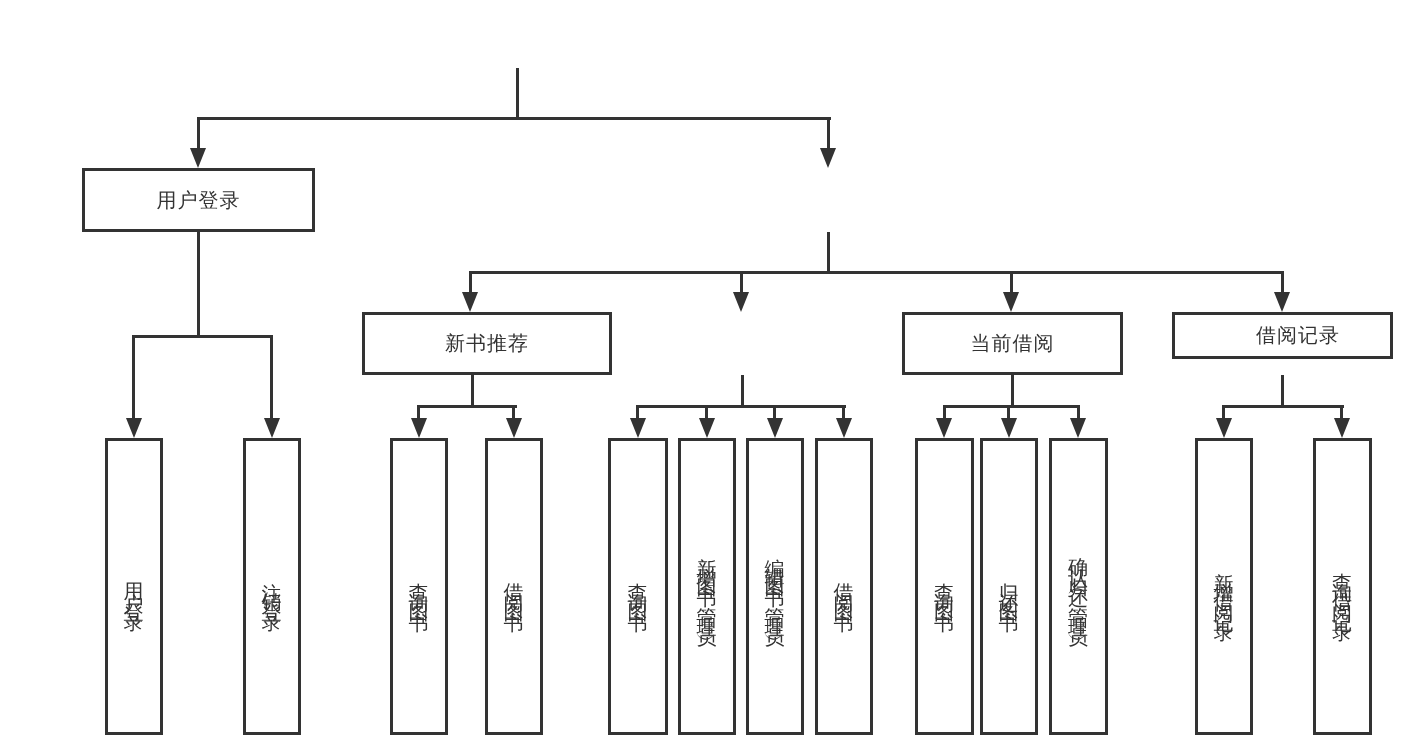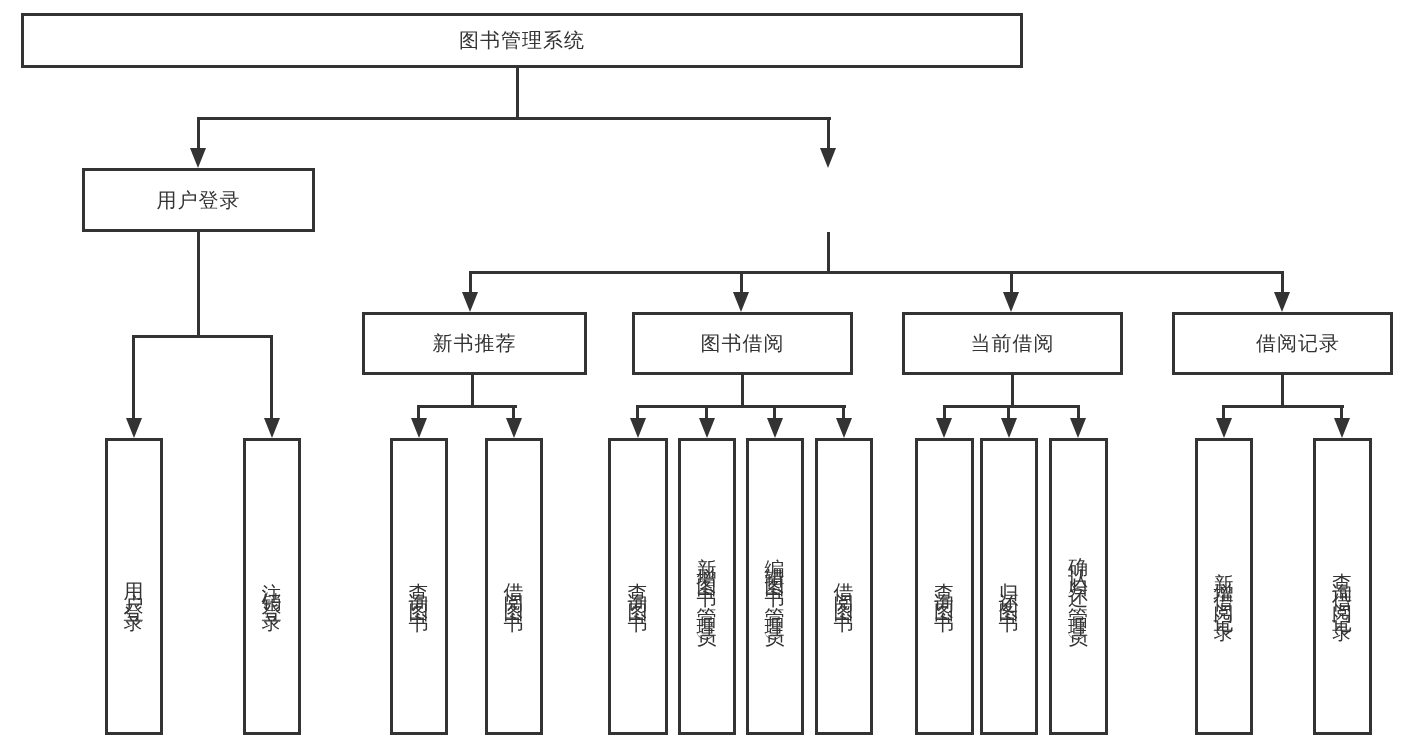--- a/index.html
+++ b/index.html
@@ -112,42 +112,36 @@
   <div class="line" style="left:1077px; top:405px; width:3px; height:15px;"></div>
   <div class="arrow" style="left:1070px; top:418px;"></div>
 
   <div class="line" style="left:1281px; top:375px; width:3px; height:33px;"></div>
   <div class="line" style="left:1222px; top:405px; width:122px; height:3px;"></div>
   <div class="line" style="left:1222px; top:405px; width:3px; height:15px;"></div>
   <div class="arrow" style="left:1216px; top:418px;"></div>
   <div class="line" style="left:1340px; top:405px; width:3px; height:15px;"></div>
   <div class="arrow" style="left:1334px; top:418px;"></div>
 
-  <div class="box" style="left:21px; top:13px; width:1002px; height:55px;">
-    <span>图书管理系统</span>
-  </div>
 
   <div class="box" style="left:82px; top:168px; width:233px; height:64px;">
     <span>用户登录</span>
   </div>
 
 
-  <div class="box" style="left:362px; top:312px; width:225px; height:63px;">
+  <div class="box" style="left:362px; top:312px; width:250px; height:63px;">
     <span>新书推荐</span>
   </div>
 
-  <div class="box" style="left:632px; top:312px; width:221px; height:63px;">
-    <span>图书借阅</span>
-  </div>
 
   <div class="box" style="left:902px; top:312px; width:221px; height:63px;">
     <span>当前借阅</span>
   </div>
 
-  <div class="box" style="left:1172px; top:312px; width:221px; height:63px;padding-left:31px;">
+  <div class="box" style="left:1172px; top:312px; width:221px; height:47px;padding-left:31px;">
     <span>借阅记录</span>
   </div>
 
   <div class="box" style="left:105px; top:438px; width:58px; height:297px;">
     <span class="vtext">用户登录</span>
   </div>
   <div class="box" style="left:243px; top:438px; width:58px; height:297px;">
     <span class="vtext">注销登录</span>
   </div>
 

